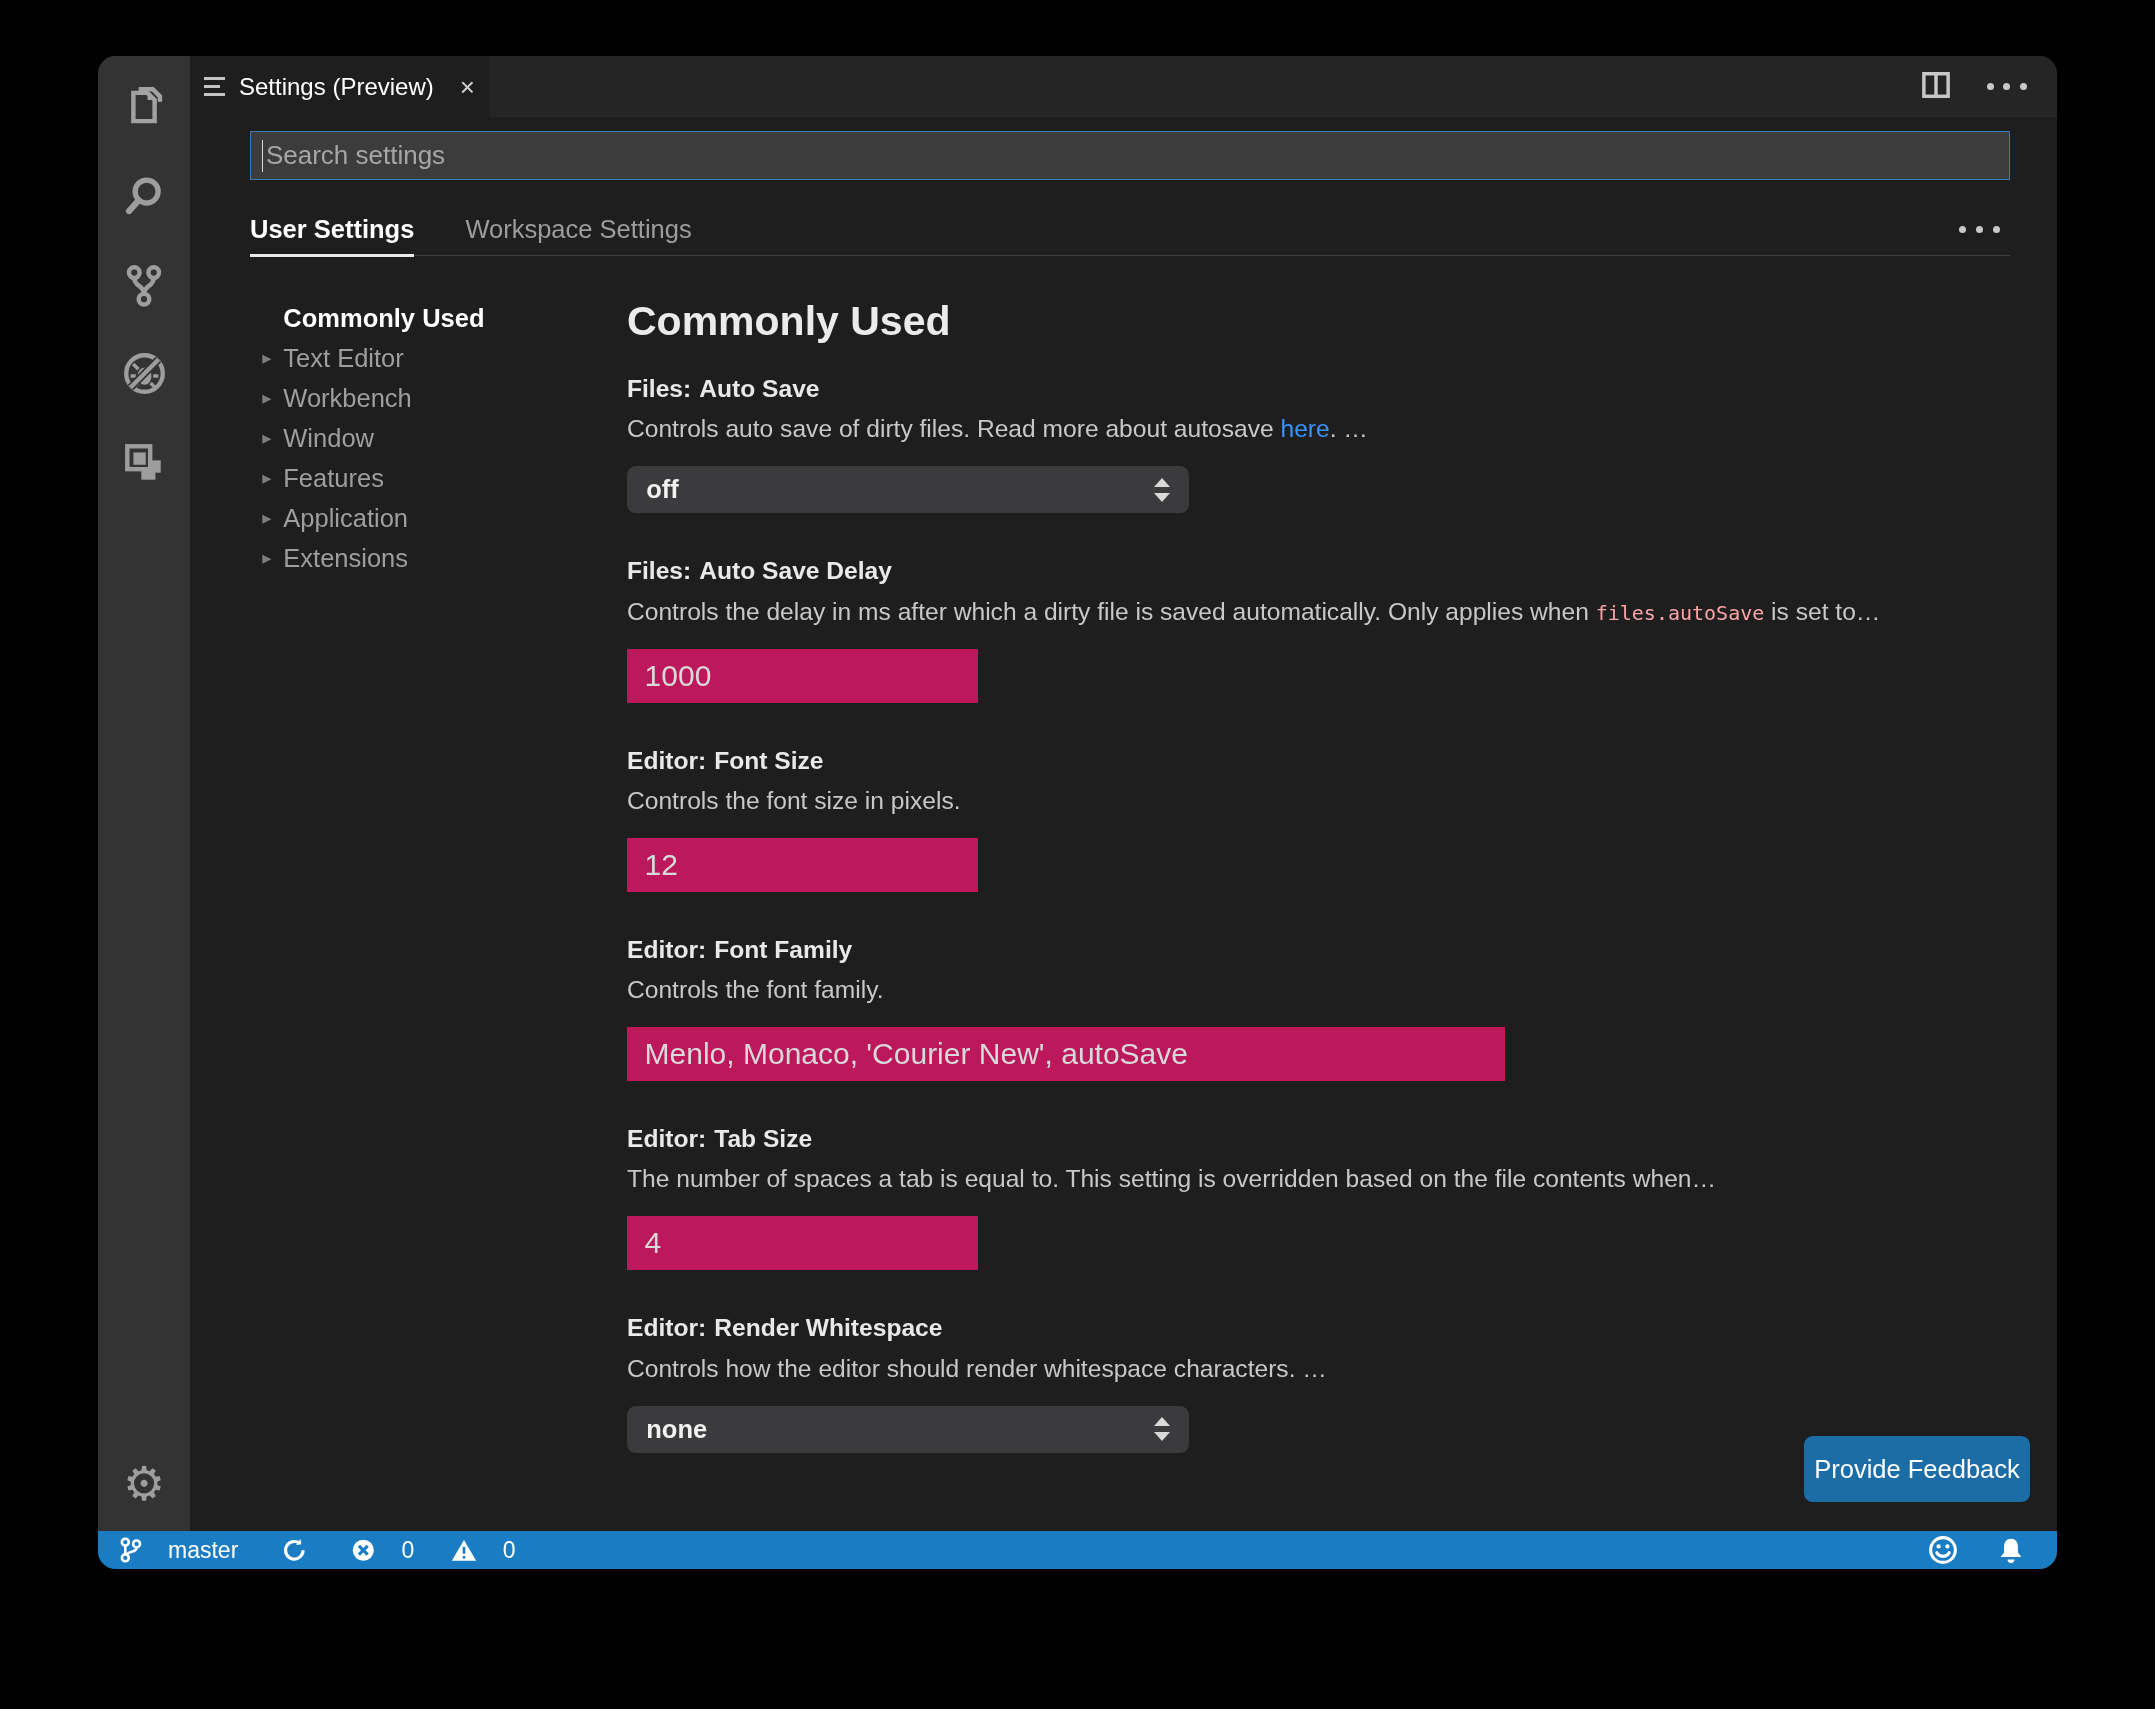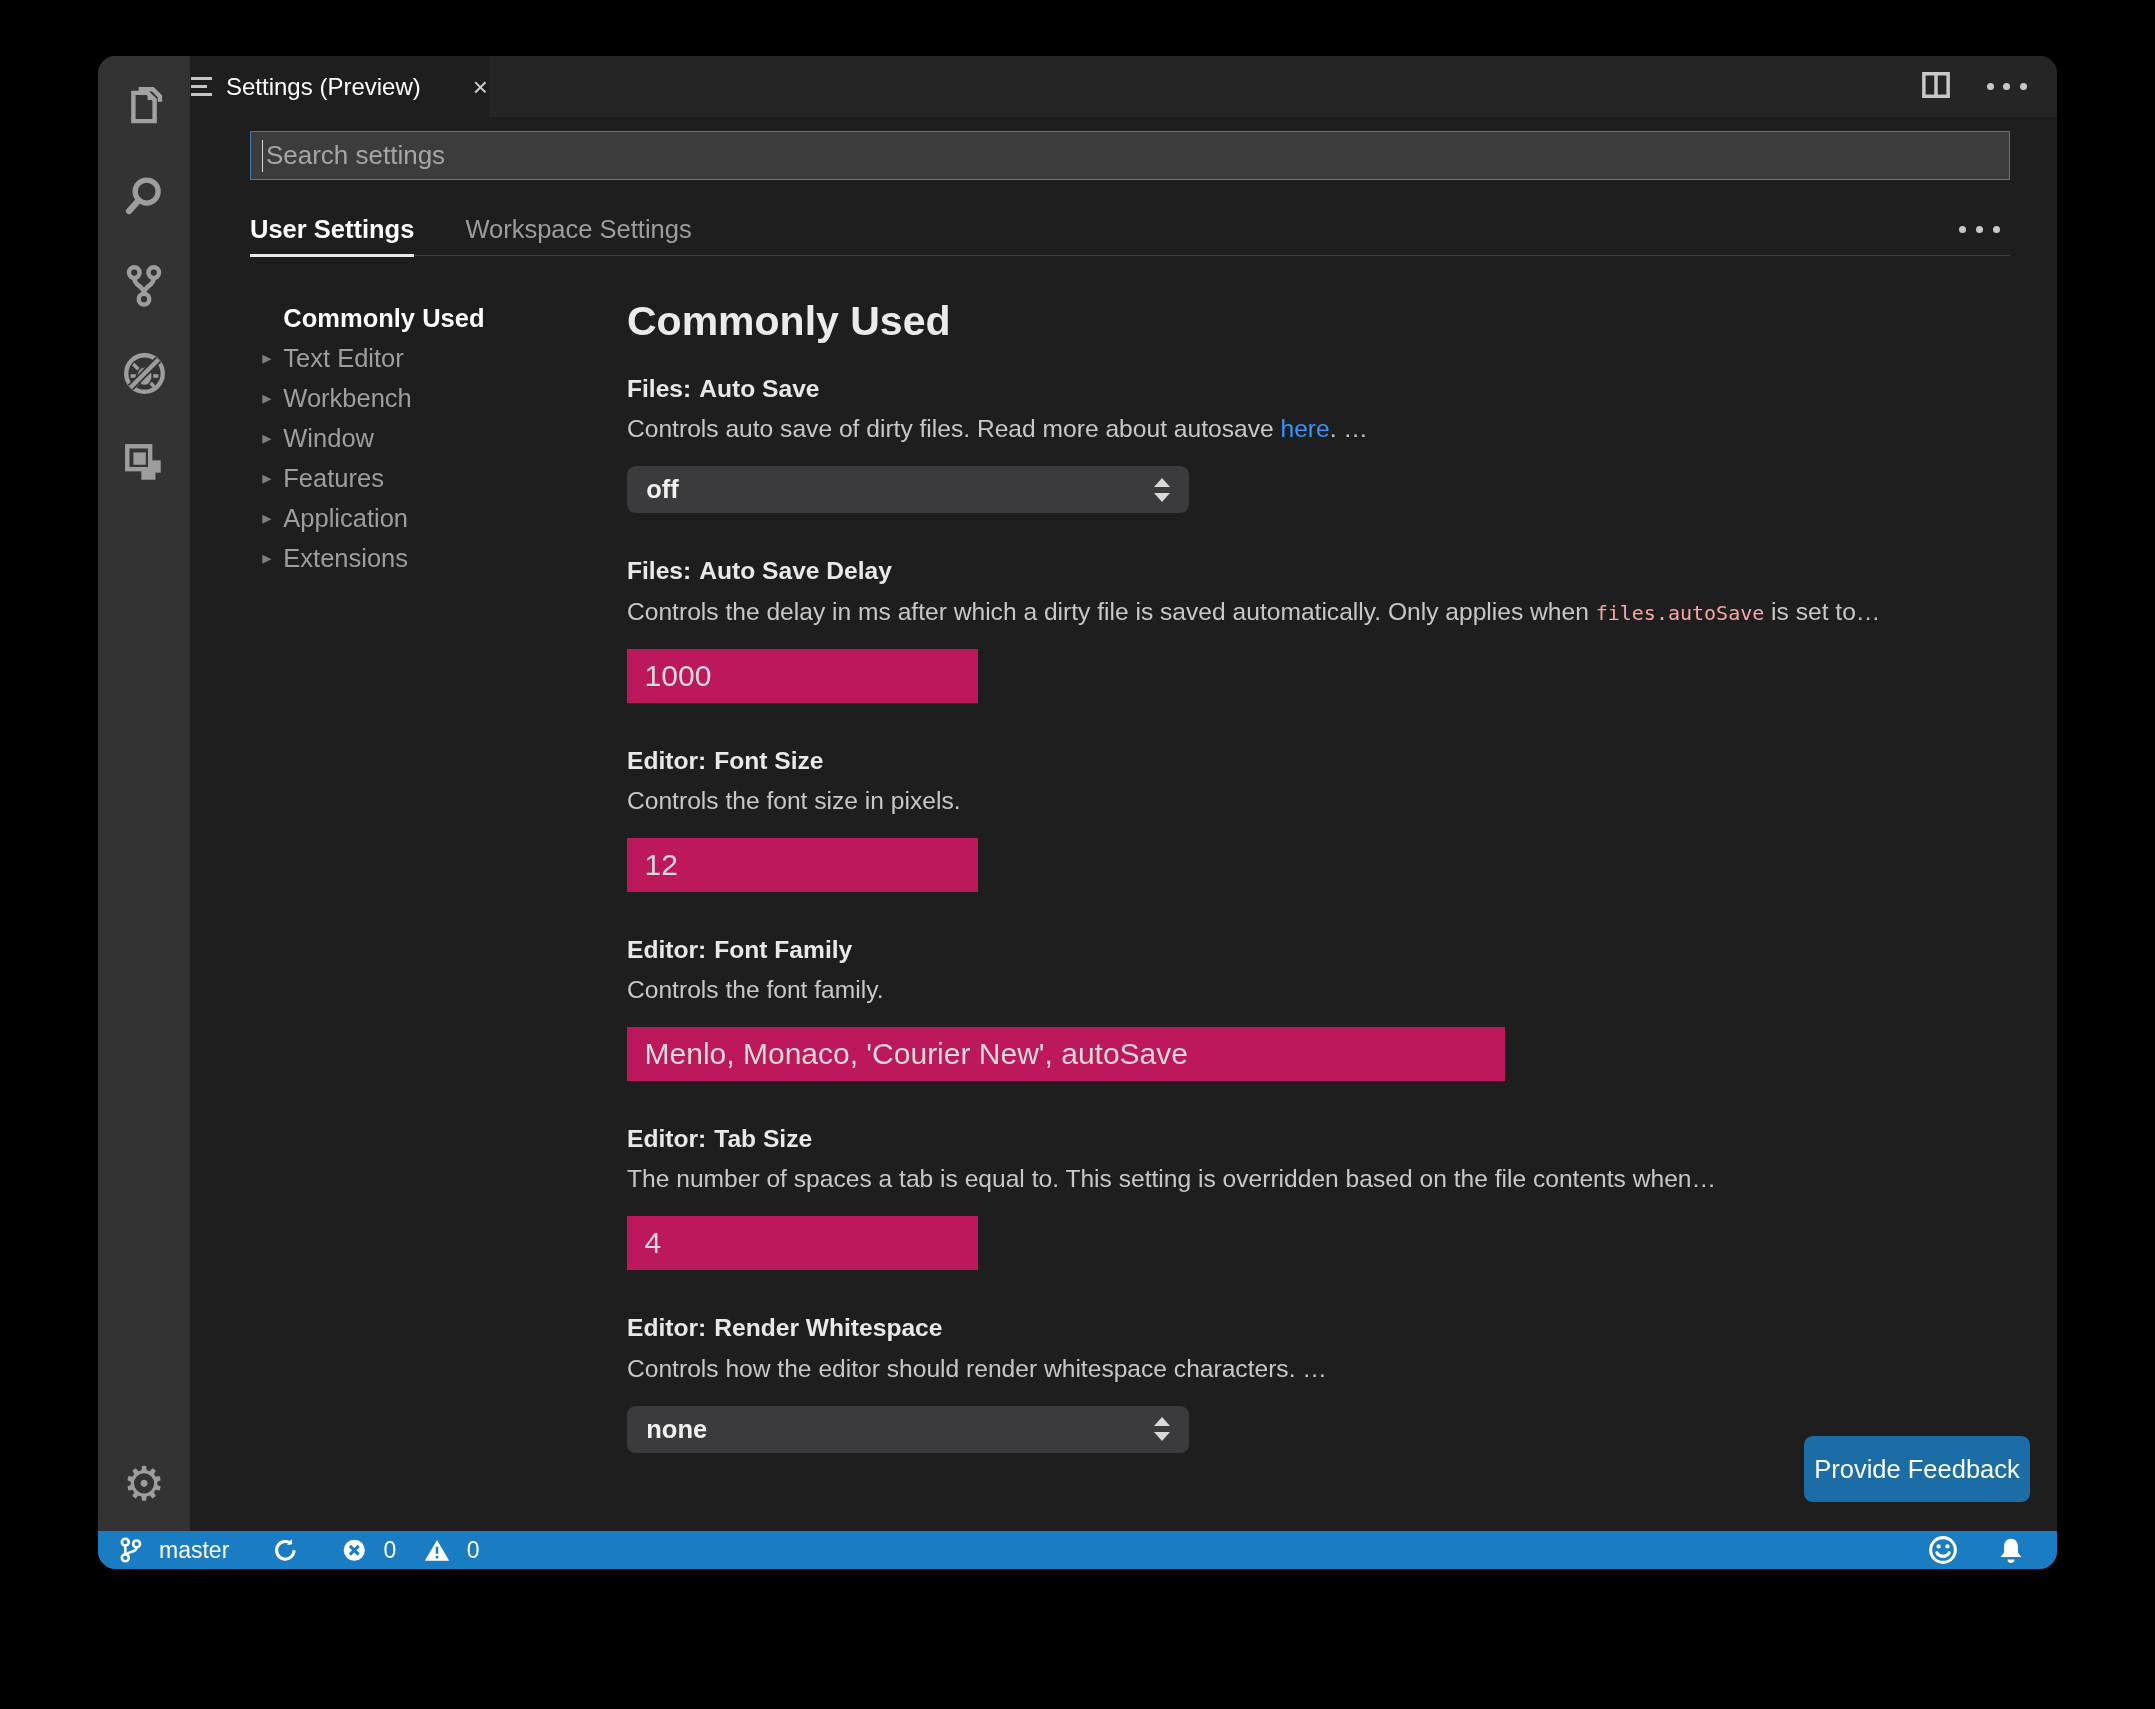--- a/index.html
+++ b/index.html
@@ -23,21 +23,21 @@
   .activitybar { width:92px; background:#333333; flex:0 0 auto;
                  display:flex; flex-direction:column; align-items:center; padding-top:26px; }
   .ab-icon { width:49px; height:49px; margin-bottom:40px; display:flex; align-items:center; justify-content:center; }
   .ab-icon svg { display:block; }
   .ab-gear { margin-top:auto; margin-bottom:23px; font-size:47px; color:#9d9d9d; line-height:1; }
 
   .editor-col { flex:1 1 auto; display:flex; flex-direction:column; min-width:0; background:#1e1e1e; }
 
   
   .tabbar { height:61px; background:#252526; flex:0 0 auto; display:flex; align-items:stretch; }
-  .tab { width:299px; background:#1e1e1e; display:flex; align-items:center; padding:0 1px; color:#fff; font-size:24px; }
+  .tab { width:299px; background:#1e1e1e; display:flex; align-items:center; padding:0 14px; color:#fff; font-size:24px; }
   .tab-icon { display:flex; flex-direction:column; gap:5.3px; margin-right:14px; }
   .tab-icon i { display:block; height:2.6px; background:#c5c5c5; }
   .tab-icon i:nth-child(1){ width:21px; } .tab-icon i:nth-child(2){ width:16px; } .tab-icon i:nth-child(3){ width:21px; }
   .tab-close { margin-left:auto; color:#cfcfcf; font-size:26px; line-height:1; }
   .tab-actions { margin-left:auto; display:flex; align-items:center; gap:37px; padding-right:30px; }
   .dots { display:flex; gap:9.7px; }
   .dots i { width:7px; height:7px; border-radius:50%; background:#c8c8c8; display:block; }
 
   
   .settings-editor { flex:1 1 auto; min-height:0; position:relative;
@@ -91,21 +91,21 @@
             padding:0 17.6px; color:#d9d9d9; font-size:30px; }
   .tinput.wide { width:878px; }
 
   .feedback-btn { position:absolute; right:27px; bottom:29px; width:226px; height:66px;
                   background:#1c6ca6; border-radius:8.8px; color:#ffffff; font-size:25.5px;
                   display:flex; align-items:center; justify-content:center; }
 
   
   .statusbar { height:38px; background:#1a7dc4; flex:0 0 auto; display:flex; align-items:center;
                color:#fff; font-size:23px; padding:0 21px; }
-  .sb-group { display:flex; align-items:center; gap:17px; margin-right:44px; }
+  .sb-group { display:flex; align-items:center; gap:26px; margin-right:44px; }
   .sb-right { margin-left:auto; display:flex; align-items:center; gap:40px; padding-right:12.3px; }
   .sb-icon svg { display:block; }
 </style>
 </head>
 <body>
 
 <div class="backdrop">
 <div class="window">
 
 

